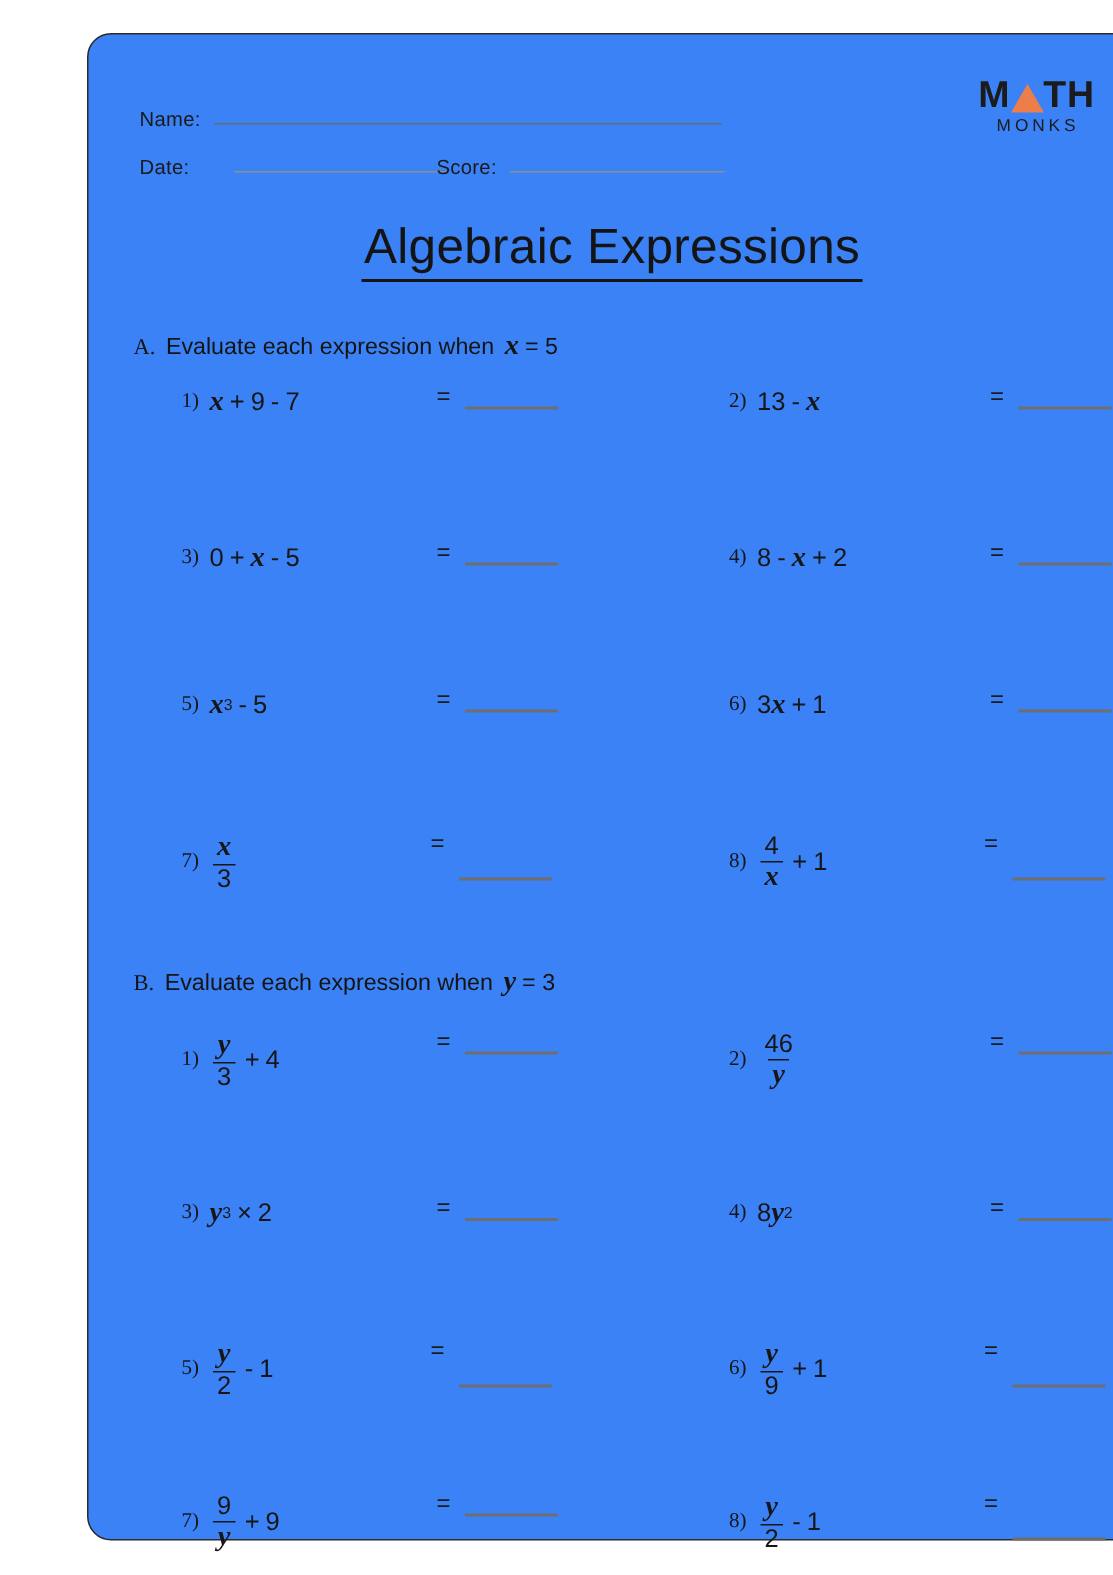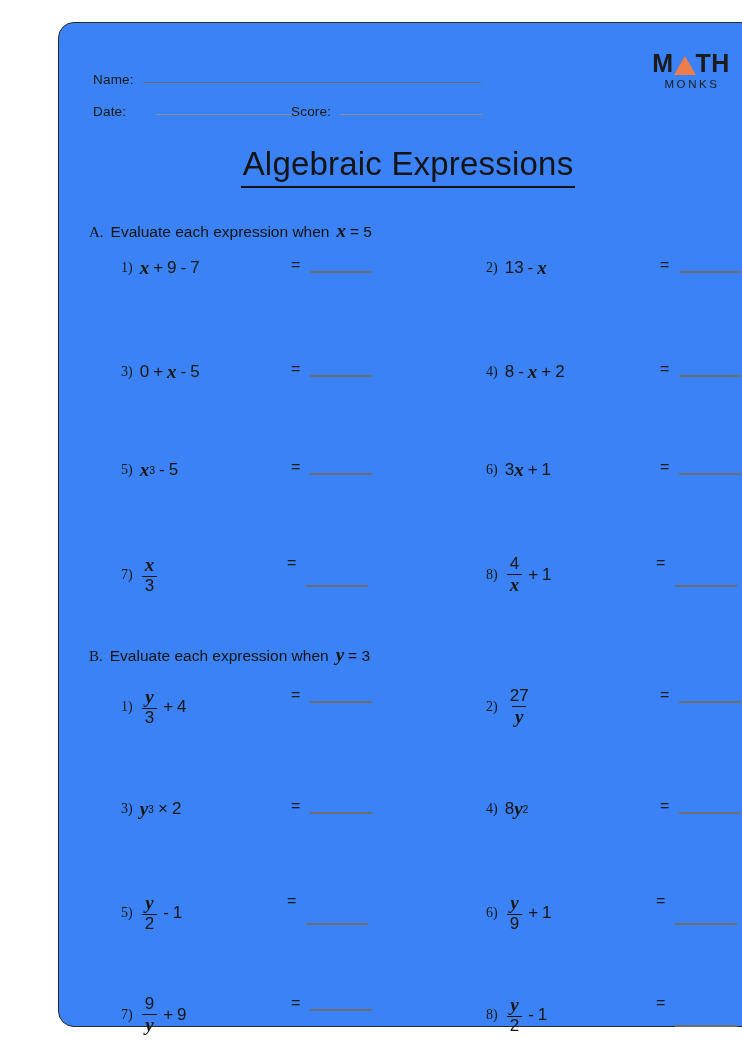--- a/index.html
+++ b/index.html
@@ -362,21 +362,21 @@
   </div>
   <div class="ansbox" style="left:232px; top:664px;">
     <span class="eq">=</span>
     <span class="ansline"></span>
   </div>
 
   <div class="problem" style="left:427px; top:664px;">
     <span class="pnum">2)</span>
     <span class="expr">
       <span class="frac">
-        <span class="num">27</span>
+        <span class="num">46</span>
         <span class="den var">y</span>
       </span>
     </span>
   </div>
   <div class="ansbox" style="left:601px; top:664px;">
     <span class="eq">=</span>
     <span class="ansline"></span>
   </div>
 
   <div class="problem" style="left:62px; top:775px;">

